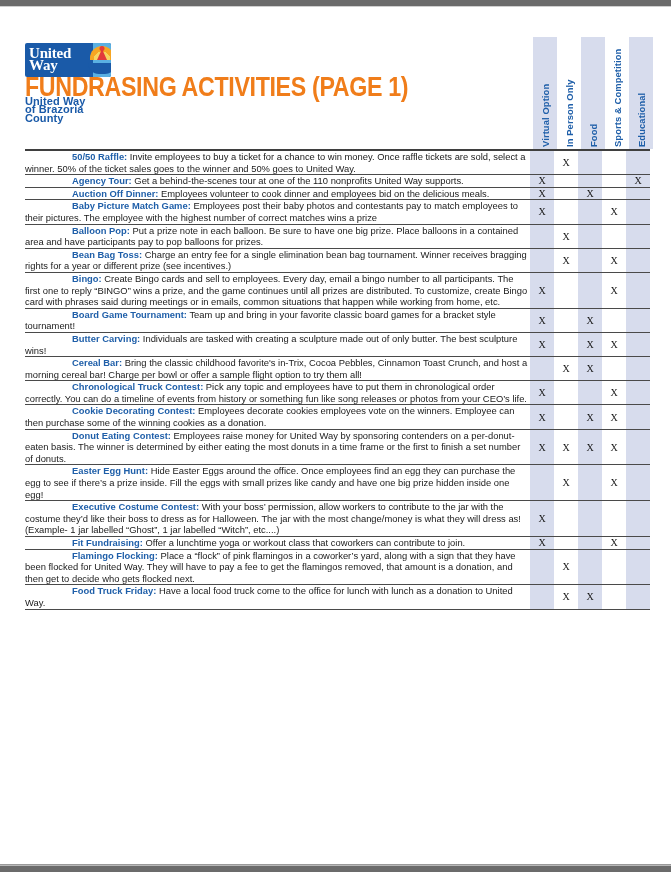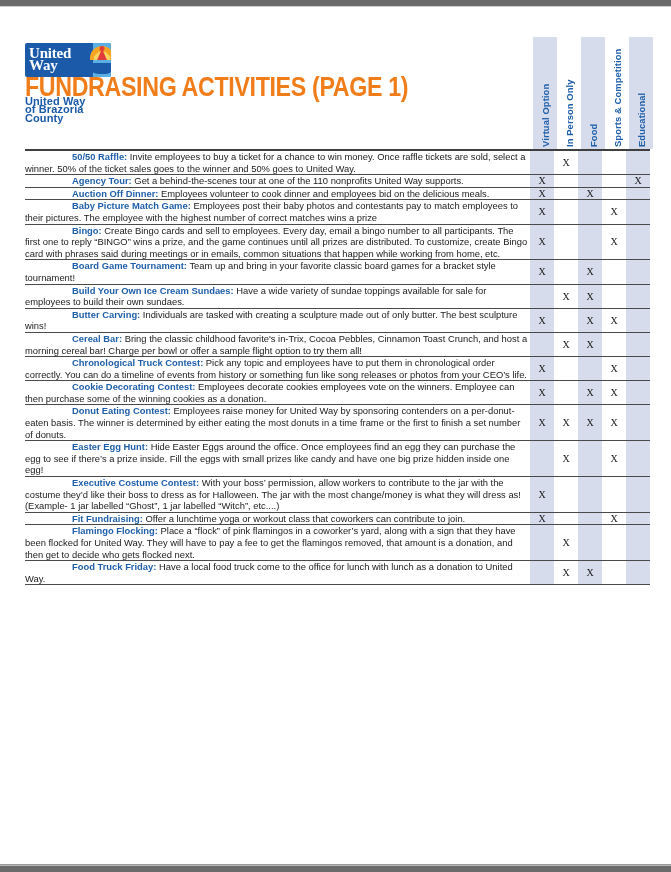--- a/index.html
+++ b/index.html
@@ -278,39 +278,47 @@
           </tr>
           <tr>
             <td class="desc"><b>Baby Picture Match Game:</b><span> Employees post their baby photos and contestants pay to match employees to their pictures. The employee with the highest number of correct matches wins a prize</span></td>
             <td class="mark shade">X</td>
             <td class="mark"></td>
             <td class="mark shade"></td>
             <td class="mark">X</td>
             <td class="mark shade"></td>
           </tr>
           <tr>
+            <td class="desc"><b>Balloon Pop:</b><span> Put a prize note in each balloon.  Be sure to have one big prize. Place balloons in a contained area and have participants pay to pop balloons for prizes.</span></td>
+            <td class="mark shade"></td>
+            <td class="mark">X</td>
+            <td class="mark shade"></td>
+            <td class="mark"></td>
+            <td class="mark shade"></td>
+          </tr>
+          <tr>
+            <td class="desc"><b>Bean Bag Toss:</b><span> Charge an entry fee for a single elimination bean bag tournament. Winner receives bragging rights for a year or different prize (see incentives.)</span></td>
+            <td class="mark shade"></td>
+            <td class="mark">X</td>
+            <td class="mark shade"></td>
+            <td class="mark">X</td>
+            <td class="mark shade"></td>
+          </tr>
+          <tr>
             <td class="desc"><b>Bingo:</b><span> Create Bingo cards and sell to employees. Every day, email a bingo number to all participants. The first one to reply “BINGO” wins a prize, and the game continues until all prizes are distributed. To customize, create  Bingo card with phrases said during meetings or in emails, common situations that happen while working from home, etc.</span></td>
             <td class="mark shade">X</td>
             <td class="mark"></td>
             <td class="mark shade"></td>
             <td class="mark">X</td>
             <td class="mark shade"></td>
           </tr>
           <tr>
             <td class="desc"><b>Board Game Tournament:</b><span> Team up and bring in your favorite classic board games for a bracket style tournament!</span></td>
             <td class="mark shade">X</td>
             <td class="mark"></td>
-            <td class="mark shade">X</td>
-            <td class="mark"></td>
-            <td class="mark shade"></td>
-          </tr>
-          <tr>
-            <td class="desc"><b>Build Your Own Ice Cream Sundaes:</b><span> Have a wide variety of sundae toppings available for sale for employees to build their own sundaes.</span></td>
-            <td class="mark shade"></td>
-            <td class="mark">X</td>
             <td class="mark shade">X</td>
             <td class="mark"></td>
             <td class="mark shade"></td>
           </tr>
           <tr>
             <td class="desc"><b>Butter Carving:</b><span> Individuals are tasked with creating a sculpture made out of only butter. The best sculpture wins!</span></td>
             <td class="mark shade">X</td>
             <td class="mark"></td>
             <td class="mark shade">X</td>
             <td class="mark">X</td>

